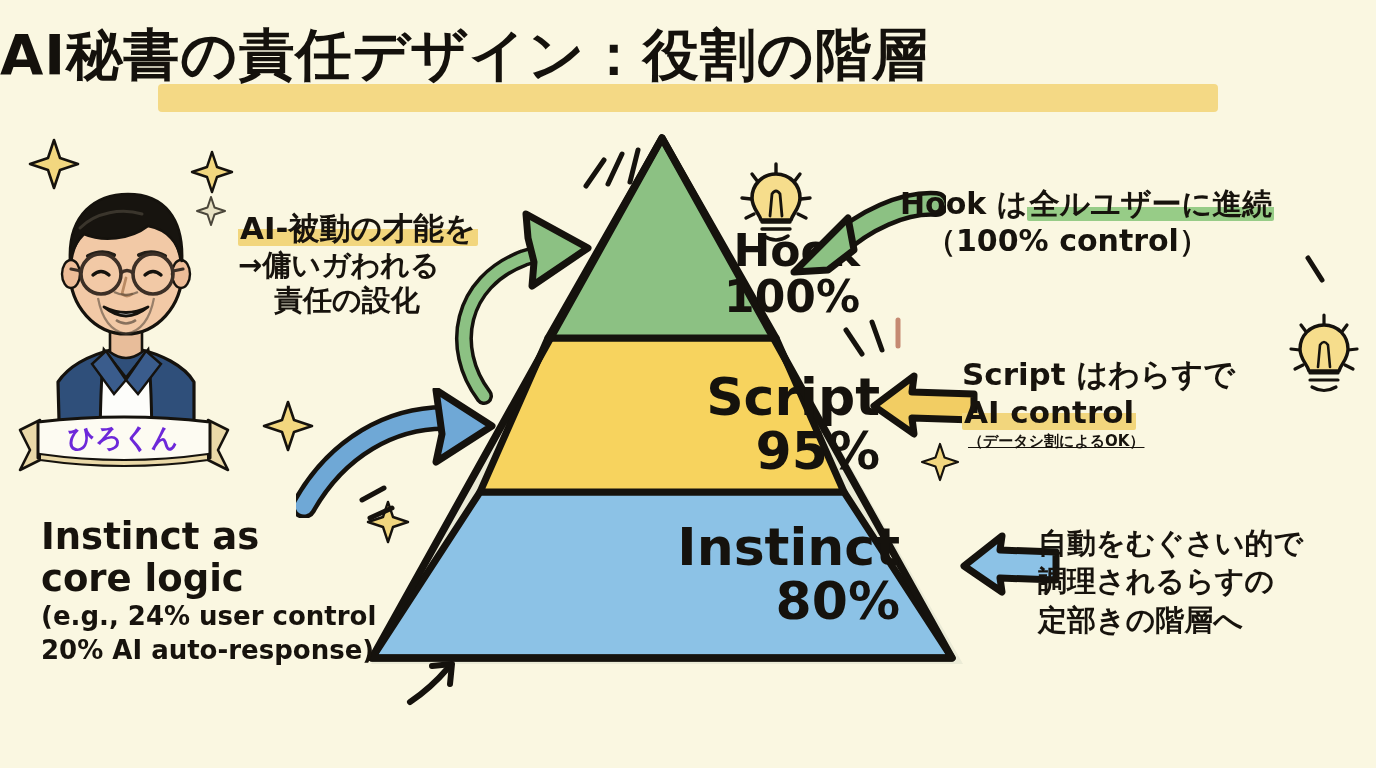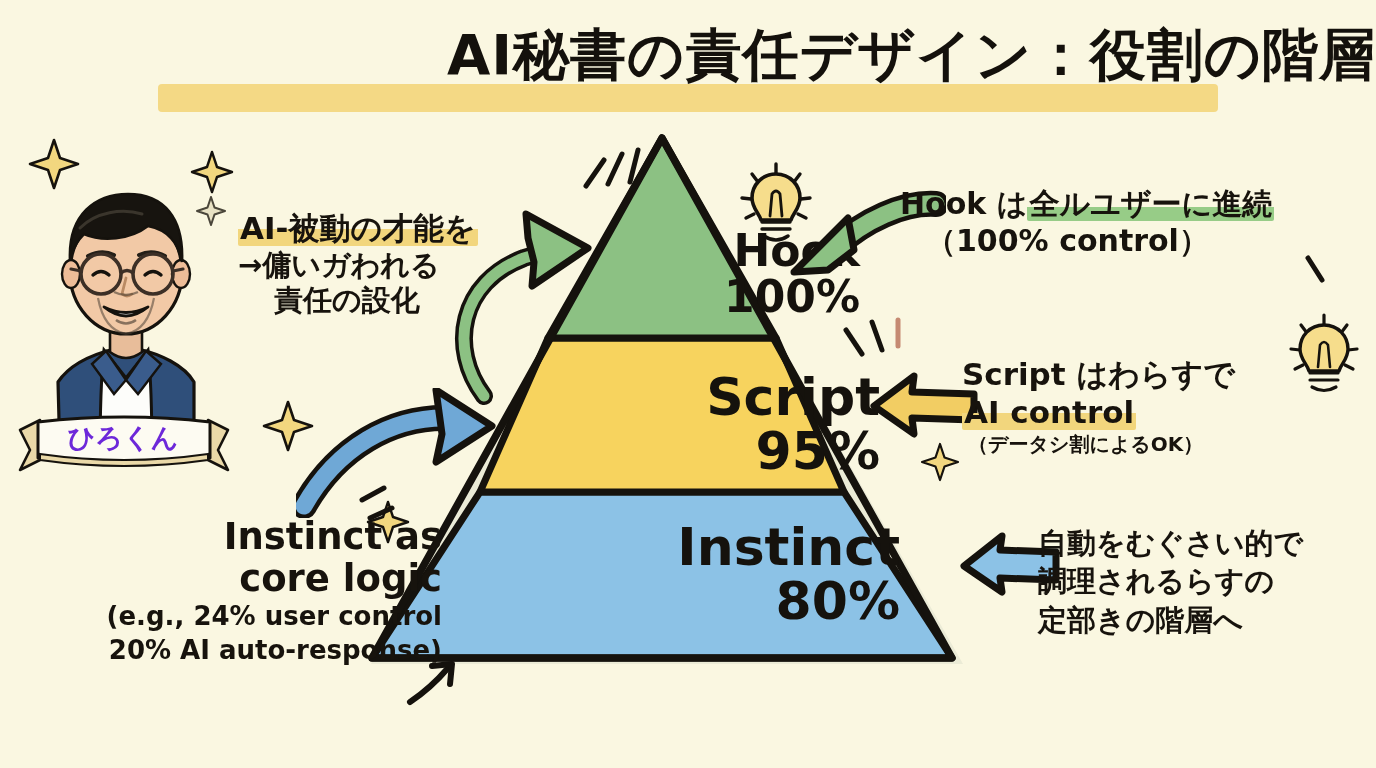--- a/index.html
+++ b/index.html
@@ -6,21 +6,21 @@
   body{
     width:1376px;height:768px;overflow:hidden;
     background:#faf7e1;
     font-family:"Liberation Sans","DejaVu Sans",sans-serif;
     position:relative;
   }
   #stage{position:absolute;inset:0;width:1376px;height:768px;}
   .abs{position:absolute;}
 
   
-  #title-wrap{left:0;top:26px;width:1376px;text-align:right;}
+  #title-wrap{left:0;top:26px;width:1376px;text-align:left;}
   #title-hl{
     position:absolute;left:50%;transform:translateX(-50%);
     top:58px;width:1060px;height:28px;background:#f3d77f;border-radius:4px;
     opacity:.95;
   }
   #title-text{
     position:relative;z-index:2;
     font-family:"DejaVu Sans","Liberation Sans",sans-serif;
     font-weight:bold;font-size:56px;letter-spacing:1px;color:#14110c;
     white-space:nowrap;line-height:1.05;
@@ -56,25 +56,25 @@
   #note-left-top{left:238px;top:182px;width:340px;font-size:30px;margin-top:28px;}
   #note-left-top .l1{font-size:31px;}
   #note-left-top .l2,#note-left-top .l3{font-size:29px;}
   #note-left-top .l2,#note-left-top .l3{text-align:left;}
   #note-left-top .l3{padding-left:36px;}
 
   #note-right-hook{left:900px;top:186px;width:420px;font-size:30px;}
   #note-right-hook .l2{padding-left:26px;font-size:30px;}
 
   #note-right-script{left:962px;top:356px;width:360px;font-size:31px;}
-  #note-right-script .l3{font-size:20px;padding-left:6px;}
+  #note-right-script .l3{font-size:15px;padding-left:6px;text-decoration:underline;}
 
   #note-right-instinct{left:1038px;top:524px;width:340px;font-size:29px;line-height:1.32;}
 
-  #note-bottom-left{left:52px;top:516px;width:390px;text-align:right;font-size:37px;line-height:1.14;}
+  #note-bottom-left{left:41px;top:516px;width:390px;text-align:left;font-size:37px;line-height:1.14;}
   #note-bottom-left .sub{font-size:26px;line-height:1.3;}
 
   
   #avatar{left:18px;top:168px;width:215px;height:290px;}
   #ribbon{left:14px;top:408px;width:220px;height:70px;}
   #ribbon-text{
     left:58px;top:420px;width:130px;text-align:center;
     font-family:"DejaVu Sans","Liberation Sans",sans-serif;
     font-weight:bold;font-size:27px;color:#6d28d9;
   }

